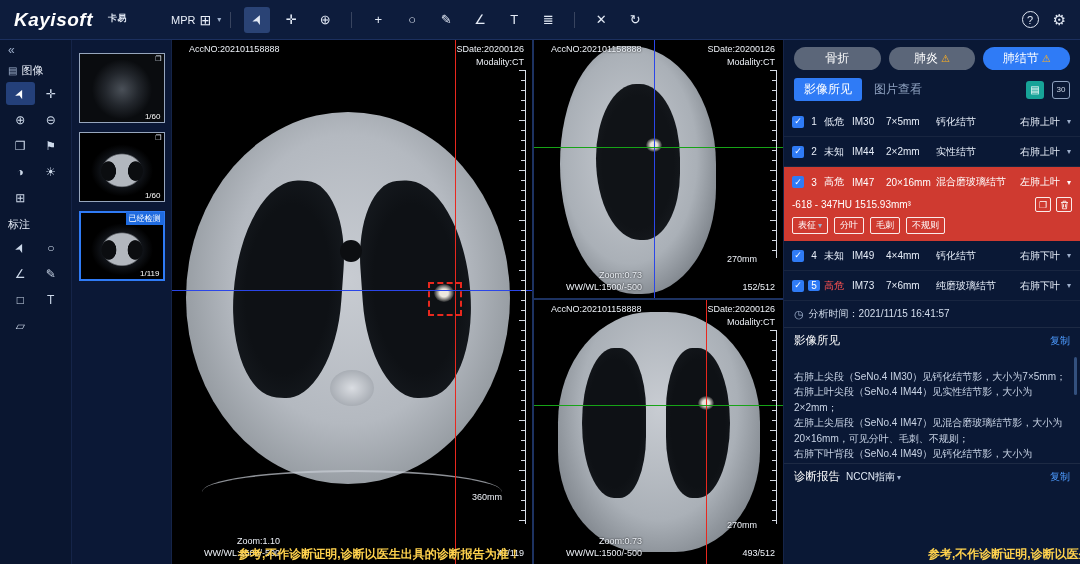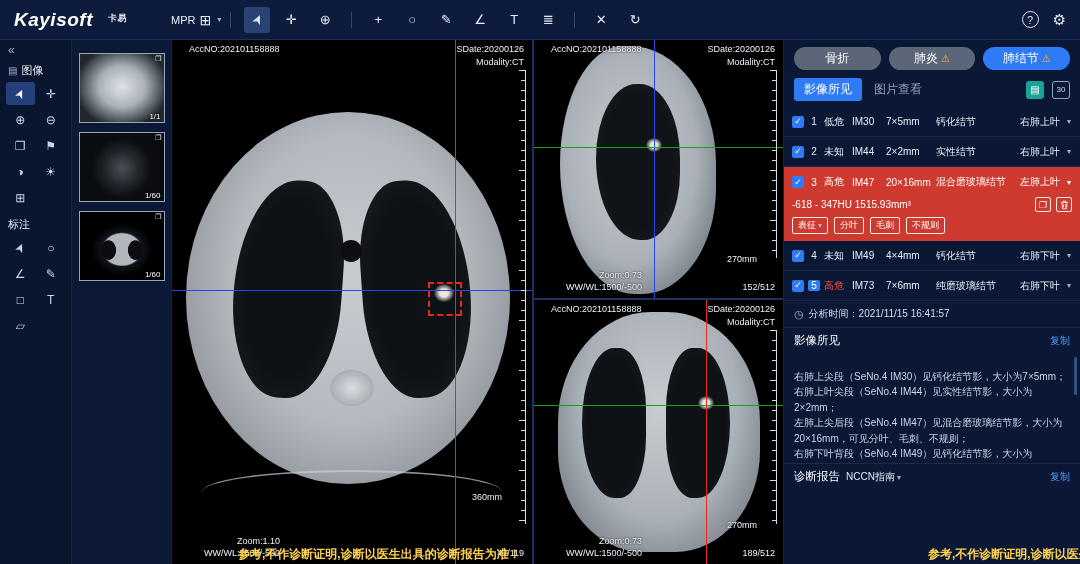--- a/index.html
+++ b/index.html
@@ -292,34 +292,33 @@
       <button class="ts-btn">
           <span>T</span>
         </button>
       <button class="ts-btn">
           <span>▱</span>
         </button>
     </div>
   </aside>
 
   <aside class="series-panel">
-    <div class="thumb t1">
-
-      <span class="corner">❐</span>
-      <span class="counter">1/1</span>
-    </div>
     <div class="thumb t2">
 
       <span class="corner">❐</span>
       <span class="counter">1/60</span>
     </div>
     <div class="thumb t3">
 
       <span class="corner">❐</span>
       <span class="counter">1/60</span>
+    </div>
+    <div class="thumb t3 selected">
+      <span class="badge">已经检测</span>
+      <span class="counter">1/119</span>
     </div>
   </aside>
 
   <main class="viewgrid">
 
     <section class="viewport axial">
       <div class="ax-body"></div>
       <div class="ax-lung l"></div>
       <div class="ax-lung r"></div>
       <div class="ax-trachea"></div>
@@ -373,21 +372,21 @@
       <div class="ruler"></div>
       <div class="ovl tl">AccNO:202101158888</div>
       <div class="ovl tr">
         <div>SDate:20200126</div>
         <div>Modality:CT</div>
       </div>
       <div class="ovl bl">
         <div>Zoom:0.73</div>
         <div>WW/WL:1500/-500</div>
       </div>
-      <div class="ovl br">189/512</div>
+      <div class="ovl br">493/512</div>
       <div class="scale">270mm</div>
     </section>
   </main>
 
   <aside class="right-panel">
 
     <div class="modes">
       <button class="mode-btn">
         <span>骨折</span>
 

